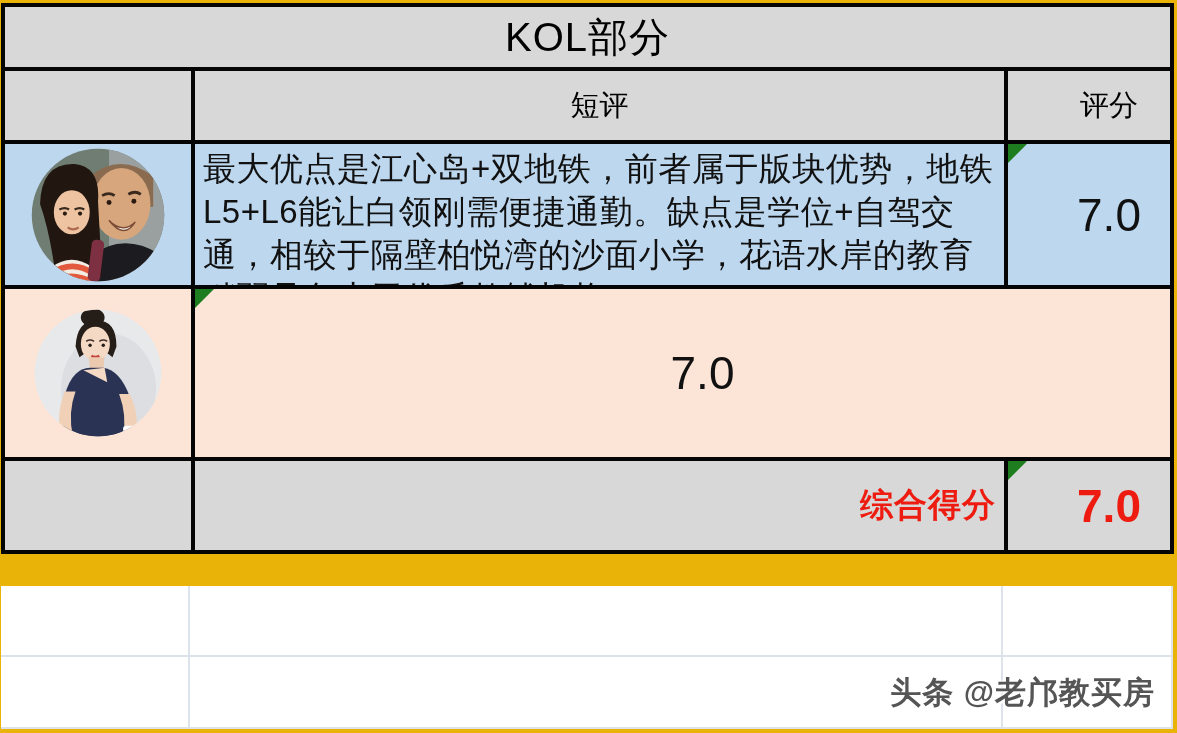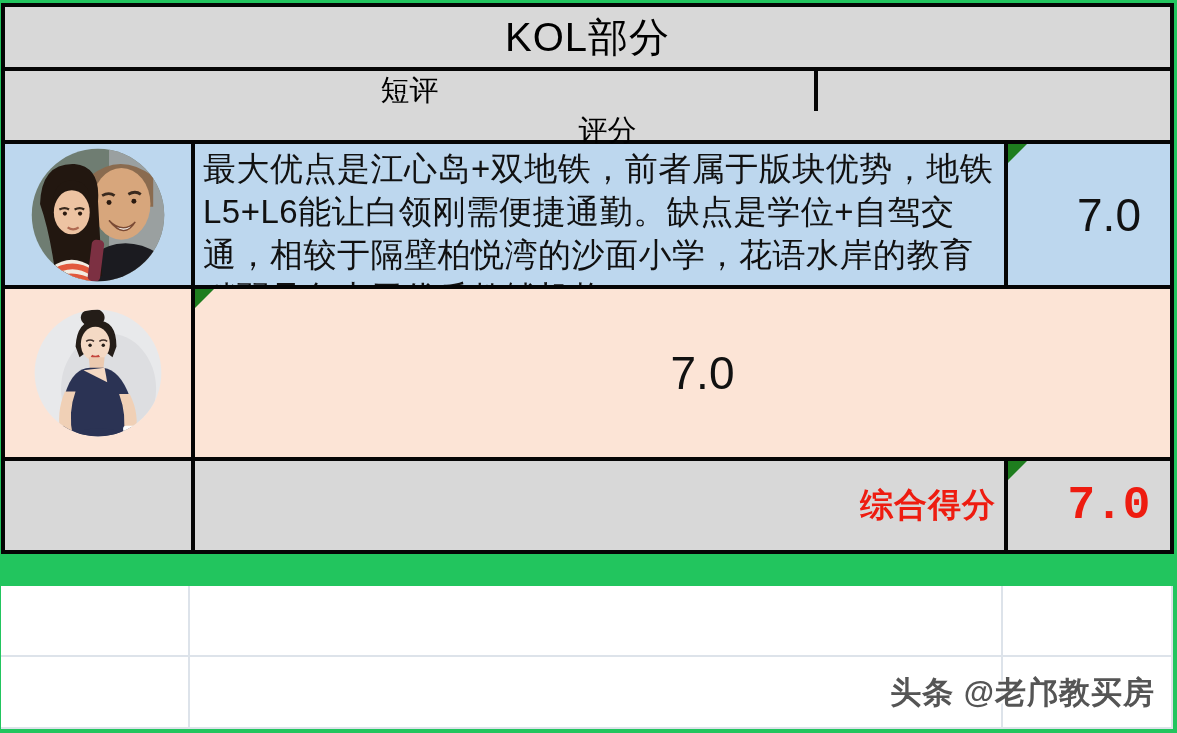--- a/index.html
+++ b/index.html
@@ -6,50 +6,50 @@
     --panel_gray:#d8d8d8;
     --row1_bg:#bdd7ee;
     --row2_bg:#fce4d6;
     --accent_red:#ee1c10;
     --flag_green:#1e7d1e;
     --grid_blue:#dde3ea;
     --border_black:#050505;
   }
   *{box-sizing:border-box;margin:0;padding:0;}
   body{background:#fff;font-family:"Liberation Sans","DejaVu Sans",sans-serif;}
-  .canvas{position:relative;width:1177px;height:733px;background:#22c55e;overflow:hidden;}
+  .canvas{position:relative;width:1177px;height:733px;background:#eab308;overflow:hidden;}
 
   
   .tbl{position:absolute;left:1px;top:3px;width:1173px;border:4px solid var(--border_black);background:#fff;}
   .row{display:flex;border-bottom:4px solid var(--border_black);}
   .row:last-child{border-bottom:none;}
   .cell{height:100%;}
   .c1{width:190px;border-right:4px solid var(--border_black);display:flex;align-items:center;justify-content:center;}
   .c2{width:813px;border-right:4px solid var(--border_black);}
   .c3{flex:1;position:relative;display:flex;align-items:center;justify-content:center;padding-left:40px;}
 
   .title-row{height:64px;background:var(--panel_gray);align-items:center;justify-content:center;}
   .title{font-size:40px;color:#000;letter-spacing:1px;}
 
-  .header-row{height:73px;background:var(--panel_gray);flex-direction:column;}
+  .header-row{height:73px;background:var(--panel_gray);}
   .header-row .hdr{display:flex;align-items:center;justify-content:center;font-size:29px;color:#000;}
 
   .r1{height:145px;}
   .r1 .cell{background:var(--row1_bg);}
   .r2{height:172px;}
   .r2 .cell{background:var(--row2_bg);}
 
   .comment{font-size:33px;line-height:43px;color:#111;padding:3px 6px 0 8px;overflow:hidden;letter-spacing:0.5px;}
 
   .score-val{font-size:46px;color:#111;}
   .flag{position:absolute;top:0;left:0;width:0;height:0;
         border-top:19px solid var(--flag_green);border-right:19px solid transparent;}
 
   .total-row{height:89px;background:var(--panel_gray);}
-  .total-row .cell{background:var(--panel_gray);font-family:Liberation Mono, monospace;}
+  .total-row .cell{background:var(--panel_gray);}
   .total-label-cell{display:flex;align-items:center;justify-content:flex-end;}
   .total-label{font-size:33px;font-weight:bold;color:var(--accent_red);padding-right:8px;letter-spacing:1px;}
   .score-red{font-size:46px;font-weight:bold;color:var(--accent_red);}
 
   
   .bottom{position:absolute;left:1px;top:586px;width:1172px;}
   .brow{display:flex;border-bottom:2px solid var(--grid_blue);}
   .brow-1{height:71px;}
   .brow-2{height:72px;}
   .bcell{border-right:2px solid var(--grid_blue);background:#fff;}

